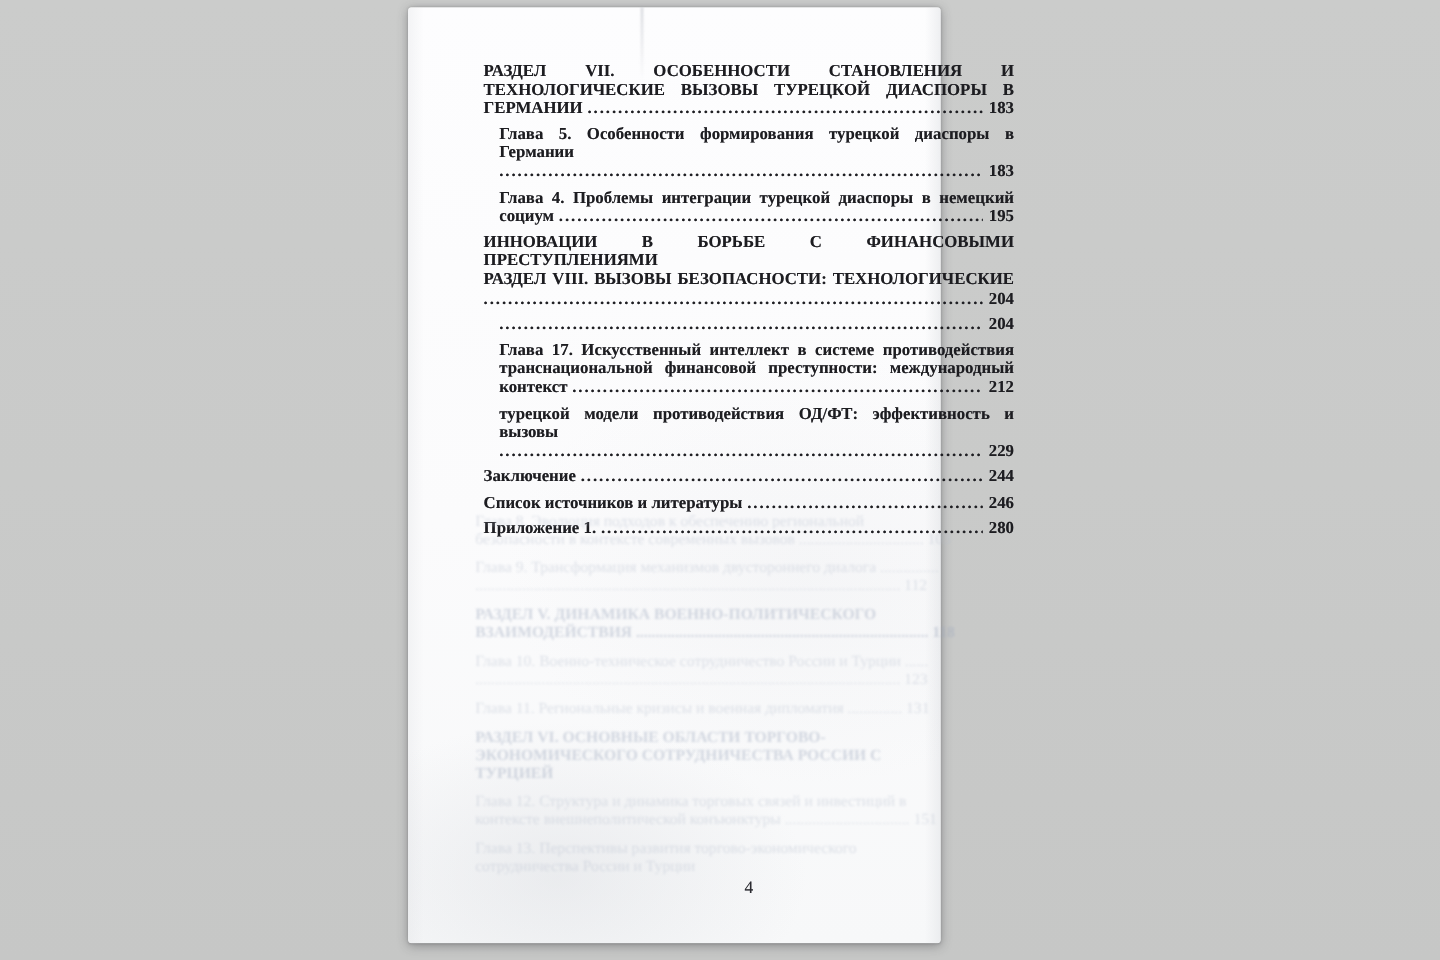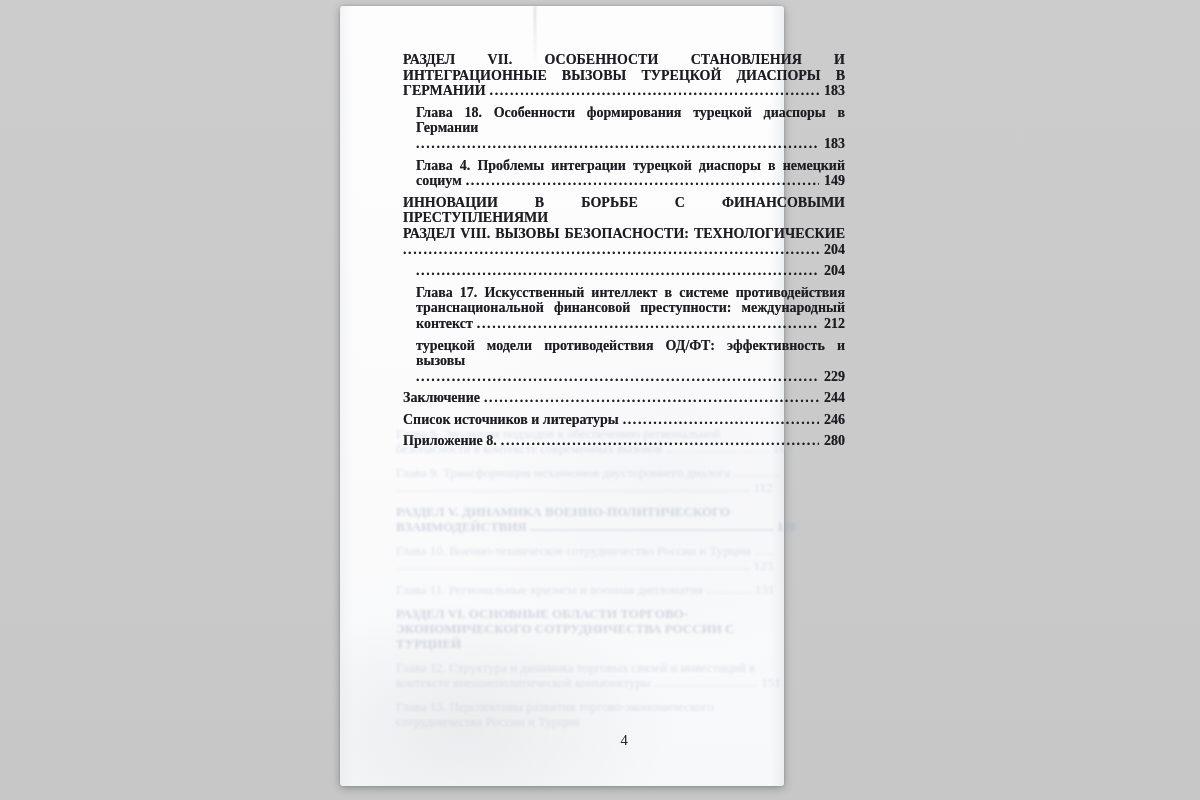--- a/index.html
+++ b/index.html
@@ -60,41 +60,41 @@
 </head>
 <body>
 
 <div class="scan-bg"></div>
 
 <div class="page">
   <div class="crease"></div>
   <div class="toc">
       <div class="entry section">
         <div class="jline">РАЗДЕЛ VII. ОСОБЕННОСТИ СТАНОВЛЕНИЯ И</div>
-        <div class="jline">ИНТЕГРАЦИОННЫЕ ВЫЗОВЫ ТУРЕЦКОЙ ДИАСПОРЫ В</div>
+        <div class="jline">ТЕХНОЛОГИЧЕСКИЕ ВЫЗОВЫ ТУРЕЦКОЙ ДИАСПОРЫ В</div>
         <div class="dline">
           <span class="t">ГЕРМАНИИ</span>
           <span class="dots">....................................................................................................................................................................................................................................................................</span>
           <span class="pg">183</span>
         </div>
       </div>
       <div class="entry chapter">
-        <div class="jline">Глава 18. Особенности формирования турецкой диаспоры в Германии</div>
+        <div class="jline">Глава 5. Особенности формирования турецкой диаспоры в Германии</div>
         <div class="dline">
           <span class="t"></span>
           <span class="dots">....................................................................................................................................................................................................................................................................</span>
           <span class="pg">183</span>
         </div>
       </div>
       <div class="entry chapter">
         <div class="jline">Глава 4. Проблемы интеграции турецкой диаспоры в немецкий</div>
         <div class="dline">
           <span class="t">социум</span>
           <span class="dots">....................................................................................................................................................................................................................................................................</span>
-          <span class="pg">149</span>
+          <span class="pg">195</span>
         </div>
       </div>
       <div class="entry section">
         <div class="jline">ИННОВАЦИИ В БОРЬБЕ С ФИНАНСОВЫМИ ПРЕСТУПЛЕНИЯМИ</div>
         <div class="jline">РАЗДЕЛ VIII. ВЫЗОВЫ БЕЗОПАСНОСТИ: ТЕХНОЛОГИЧЕСКИЕ</div>
         <div class="dline">
           <span class="t"></span>
           <span class="dots">....................................................................................................................................................................................................................................................................</span>
           <span class="pg">204</span>
         </div>
@@ -132,21 +132,21 @@
       </div>
       <div class="entry item">
         <div class="dline">
           <span class="t">Список источников и литературы</span>
           <span class="dots">....................................................................................................................................................................................................................................................................</span>
           <span class="pg">246</span>
         </div>
       </div>
       <div class="entry item">
         <div class="dline">
-          <span class="t">Приложение 8.</span>
+          <span class="t">Приложение 1.</span>
           <span class="dots">....................................................................................................................................................................................................................................................................</span>
           <span class="pg">280</span>
         </div>
       </div>
     </div>
   <div class="ghost">
       <div class="gline">Глава 8. Эволюция подходов к обеспечению региональной</div>
       <div class="gline">безопасности в контексте современных вызовов ................................ 103</div>
       <div class="gline gap">Глава 9. Трансформация механизмов двустороннего диалога ...............</div>
       <div class="gline">............................................................................................................. 112</div>

